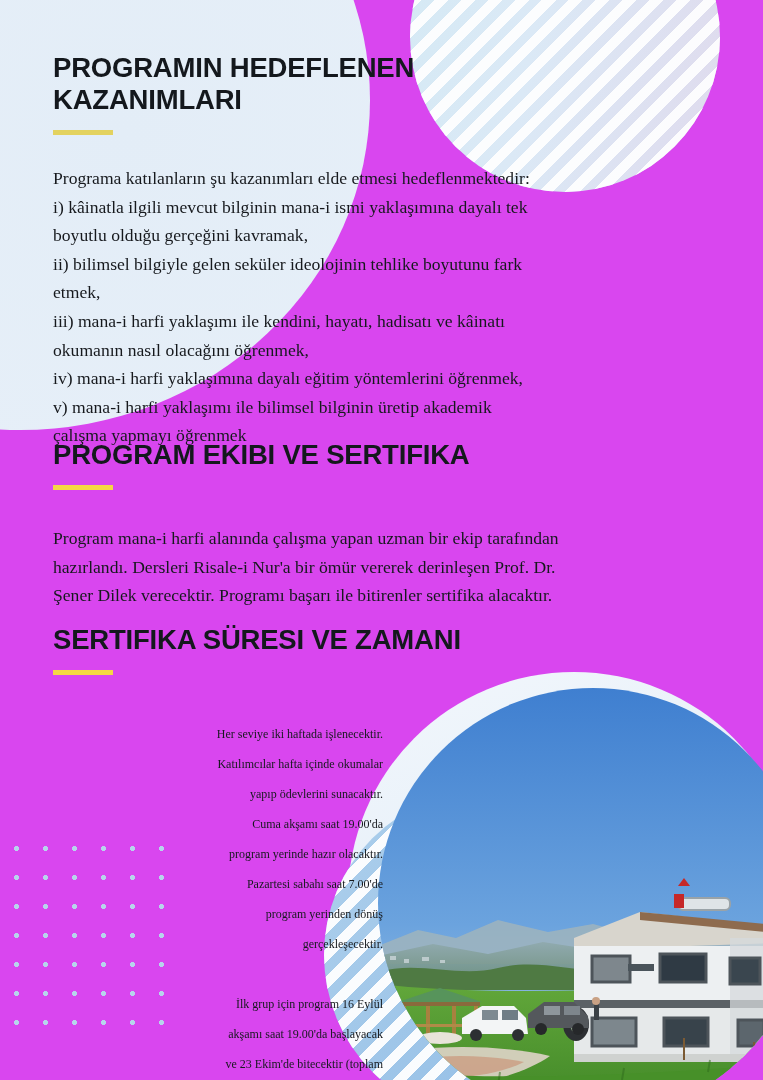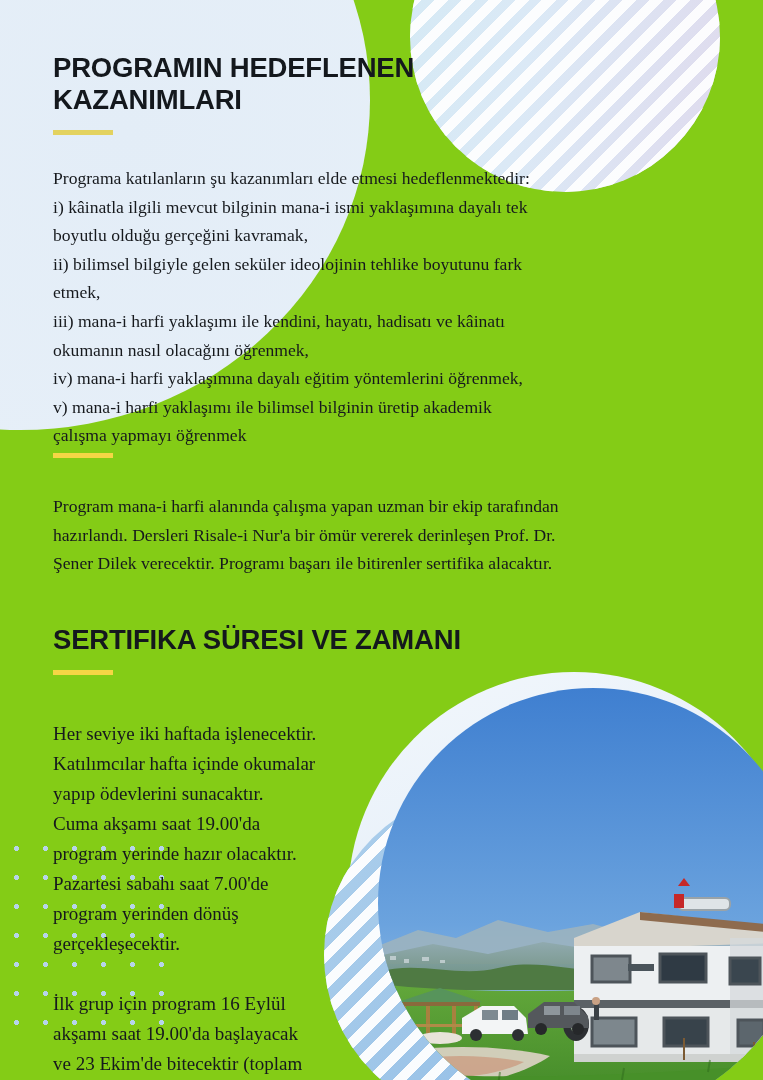--- a/index.html
+++ b/index.html
@@ -10,21 +10,21 @@
   }
   body {
     font-family: "Liberation Sans", sans-serif;
   }
 
   .page {
     position: relative;
     width: 763px;
     height: 1080px;
     overflow: hidden;
-    background: #84cc16;
+    background: #d946ef;
   }
 
   
   .deco-layer {
     position: absolute;
     inset: 0;
     overflow: hidden;
     pointer-events: none;
   }
 
@@ -159,21 +159,21 @@
   .rule.gold { background: #e3d25f; }
 
   p.body {
     margin: 0;
     font-family: Liberation Serif, serif;
     font-size: 17.6px;
     line-height: 28.6px;
     color: #16191d;
     white-space: pre-line;
   }
-  p.body.narrow { font-size: 19px; line-height: 30px; }
+  p.body.narrow { font-size: 12px; line-height: 30px; text-align: right; }
 
   .s1 { top: 52px;  width: 670px; }
   .s1 .body-wrap { margin-top: 29px; width: 665px; }
 
   .s2 { top: 439px; width: 670px; }
   .s2 .body-wrap { margin-top: 34px; width: 668px; }
 
   .s3 { top: 624px; width: 520px; }
   .s3 .body-wrap { margin-top: 44px; width: 330px; }
   .s3 .body-wrap .second { margin-top: 30px; }
@@ -331,20 +331,21 @@
 etmek,
 iii) mana-i harfi yaklaşımı ile kendini, hayatı, hadisatı ve kâinatı
 okumanın nasıl olacağını öğrenmek,
  iv) mana-i harfi yaklaşımına dayalı eğitim yöntemlerini öğrenmek,
 v) mana-i harfi yaklaşımı ile bilimsel bilginin üretip akademik
 çalışma yapmayı öğrenmek</p>
       </div>
     </section>
 
     <section class="section s2">
+      <h1 class="heading">PROGRAM EKIBI VE SERTIFIKA</h1>
       <div class="rule"></div>
       <div class="body-wrap">
         <p class="body">Program mana-i harfi alanında çalışma yapan uzman bir ekip tarafından
 hazırlandı. Dersleri Risale-i Nur'a bir ömür vererek derinleşen Prof. Dr.
 Şener Dilek verecektir. Programı başarı ile bitirenler  sertifika alacaktır.</p>
       </div>
     </section>
 
     <section class="section s3">
       <h1 class="heading">SERTIFIKA SÜRESI VE ZAMANI</h1>

